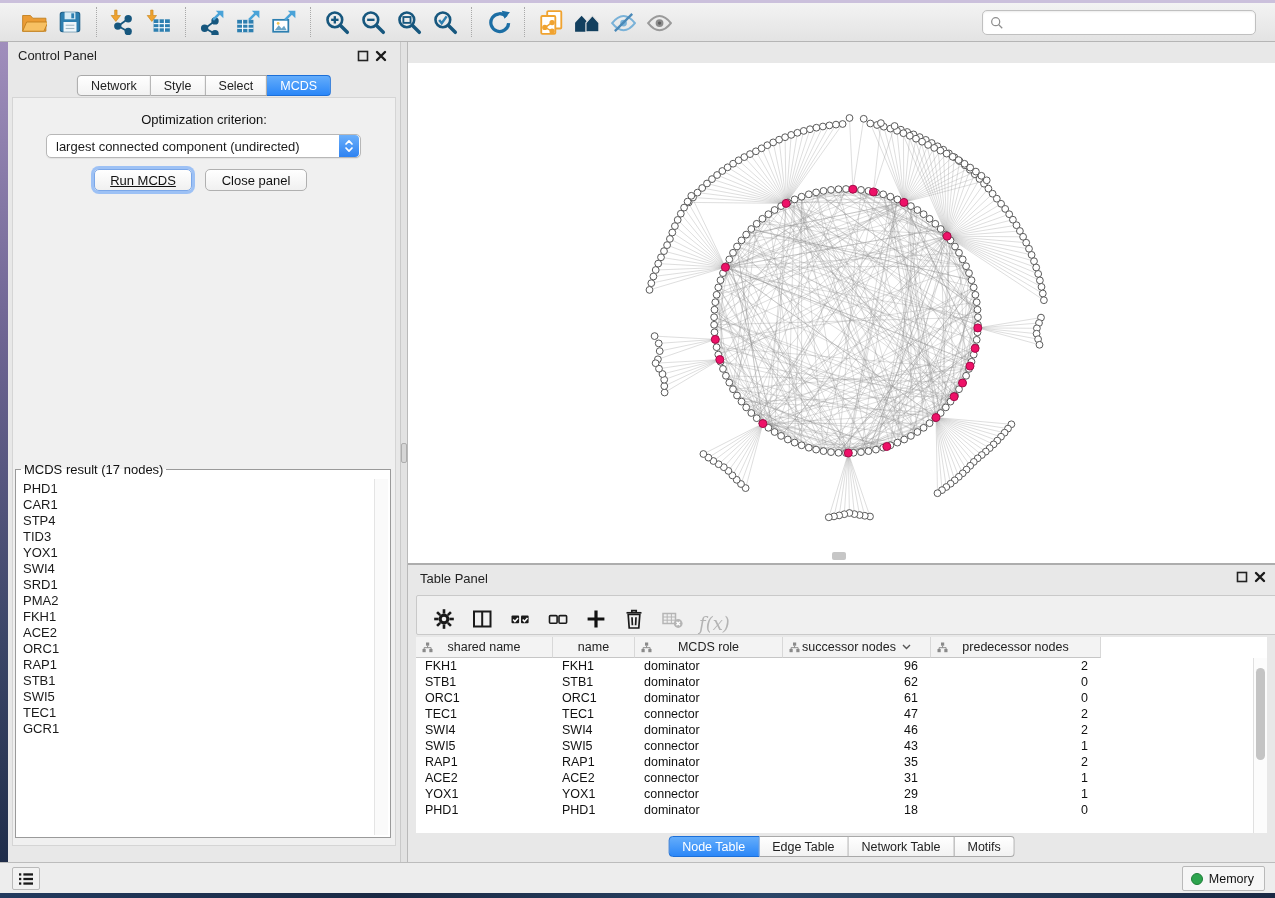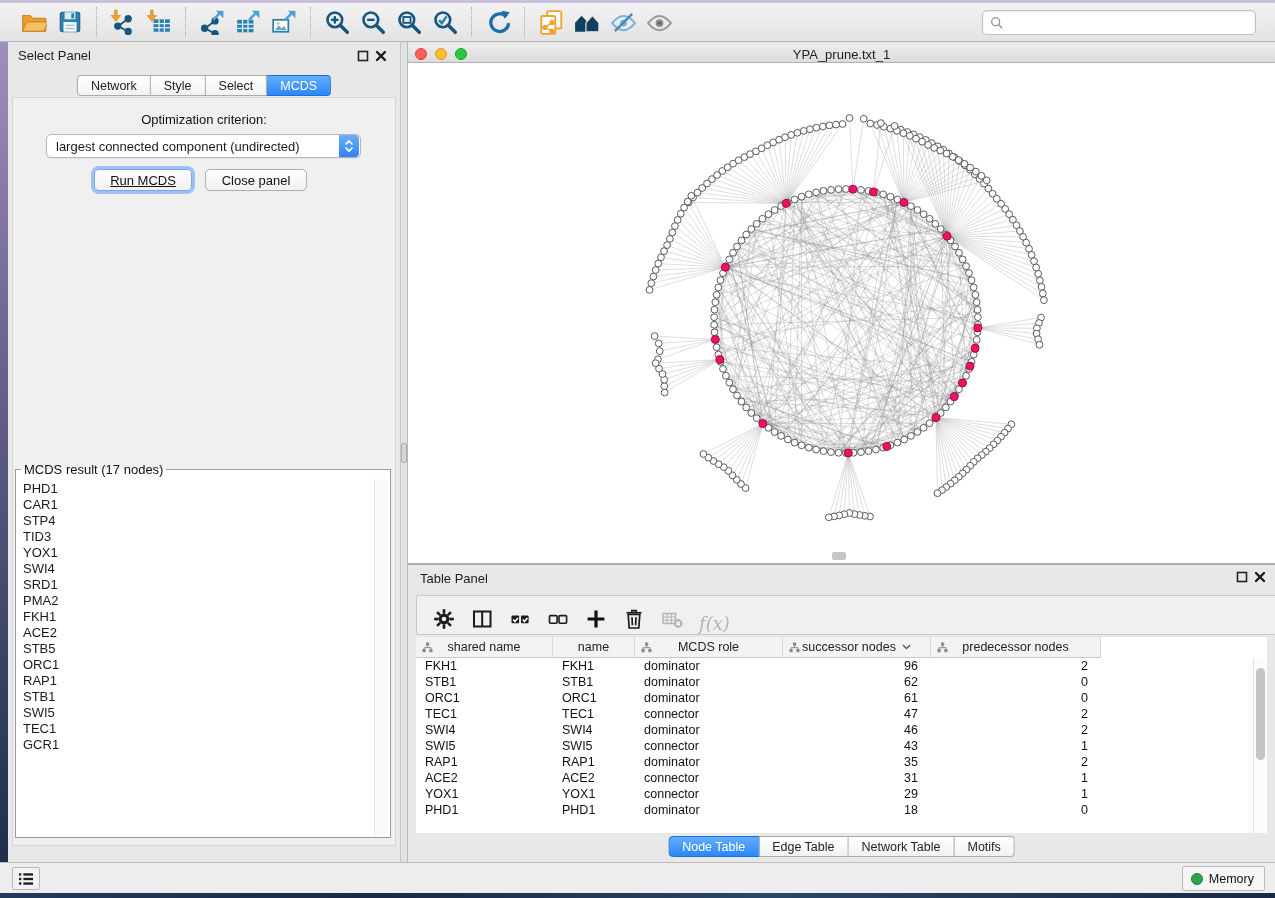--- a/index.html
+++ b/index.html
@@ -298,21 +298,21 @@
         <line x1="10" y1="10" x2="14" y2="14" stroke="#8e8e8e" stroke-width="1.4"></line>
       </svg>
       <input placeholder="" style="">
     </div>
   </div>
 
   <div class="wp-left"></div>
 
   <div class="control-panel">
     <div class="panel-title-row">
-      <span class="panel-title">Select Panel</span>
+      <span class="panel-title">Control Panel</span>
       <button class="float-btn" style="left:348px;top:8px;">
         <svg viewBox="0 0 12 12">
             <rect x="1.5" y="1.5" width="9" height="9" fill="none" stroke="#222" stroke-width="1.6"></rect>
           </svg>
       </button>
       <button class="close-x-btn" style="left:366px;top:8px;">
         <svg viewBox="0 0 12 12">
             <path d="M2 2l8 8M10 2l-8 8" stroke="#1a1a1a" stroke-width="2.4" stroke-linecap="round"></path>
           </svg>
       </button>
@@ -344,45 +344,38 @@
             <div class="result-item">PHD1</div>
             <div class="result-item">CAR1</div>
             <div class="result-item">STP4</div>
             <div class="result-item">TID3</div>
             <div class="result-item">YOX1</div>
             <div class="result-item">SWI4</div>
             <div class="result-item">SRD1</div>
             <div class="result-item">PMA2</div>
             <div class="result-item">FKH1</div>
             <div class="result-item">ACE2</div>
-            <div class="result-item">STB5</div>
             <div class="result-item">ORC1</div>
             <div class="result-item">RAP1</div>
             <div class="result-item">STB1</div>
             <div class="result-item">SWI5</div>
             <div class="result-item">TEC1</div>
             <div class="result-item">GCR1</div>
           </div>
         <div class="result-scroll"></div>
       </fieldset>
     </div>
   </div>
 
   <div class="v-split">
     <div class="v-grip"></div>
   </div>
 
   <div class="right-region">
     <div class="net-window">
-      <div class="net-titlebar">
-        <span class="tl red"></span>
-        <span class="tl yellow"></span>
-        <span class="tl green"></span>
-        <span class="net-title">YPA_prune.txt_1</span>
-      </div>
       <div class="net-canvas">
         <svg id="graph" width="867" height="500" viewBox="0 0 867 500">
             <g stroke="#8f8f8f" stroke-width="0.6" stroke-opacity="0.5">
               <line x1="567.4" y1="284.2" x2="496.2" y2="139.5"></line>
               <line x1="379.8" y1="376.5" x2="386.6" y2="136.4"></line>
               <line x1="542.5" y1="177.4" x2="445.5" y2="126.2"></line>
               <line x1="315.0" y1="305.9" x2="338.2" y2="344.4"></line>
               <line x1="393.6" y1="382.3" x2="306.5" y2="269.3"></line>
               <line x1="460.5" y1="127.9" x2="379.8" y2="139.5"></line>
               <line x1="558.1" y1="312.8" x2="430.5" y2="389.8"></line>

